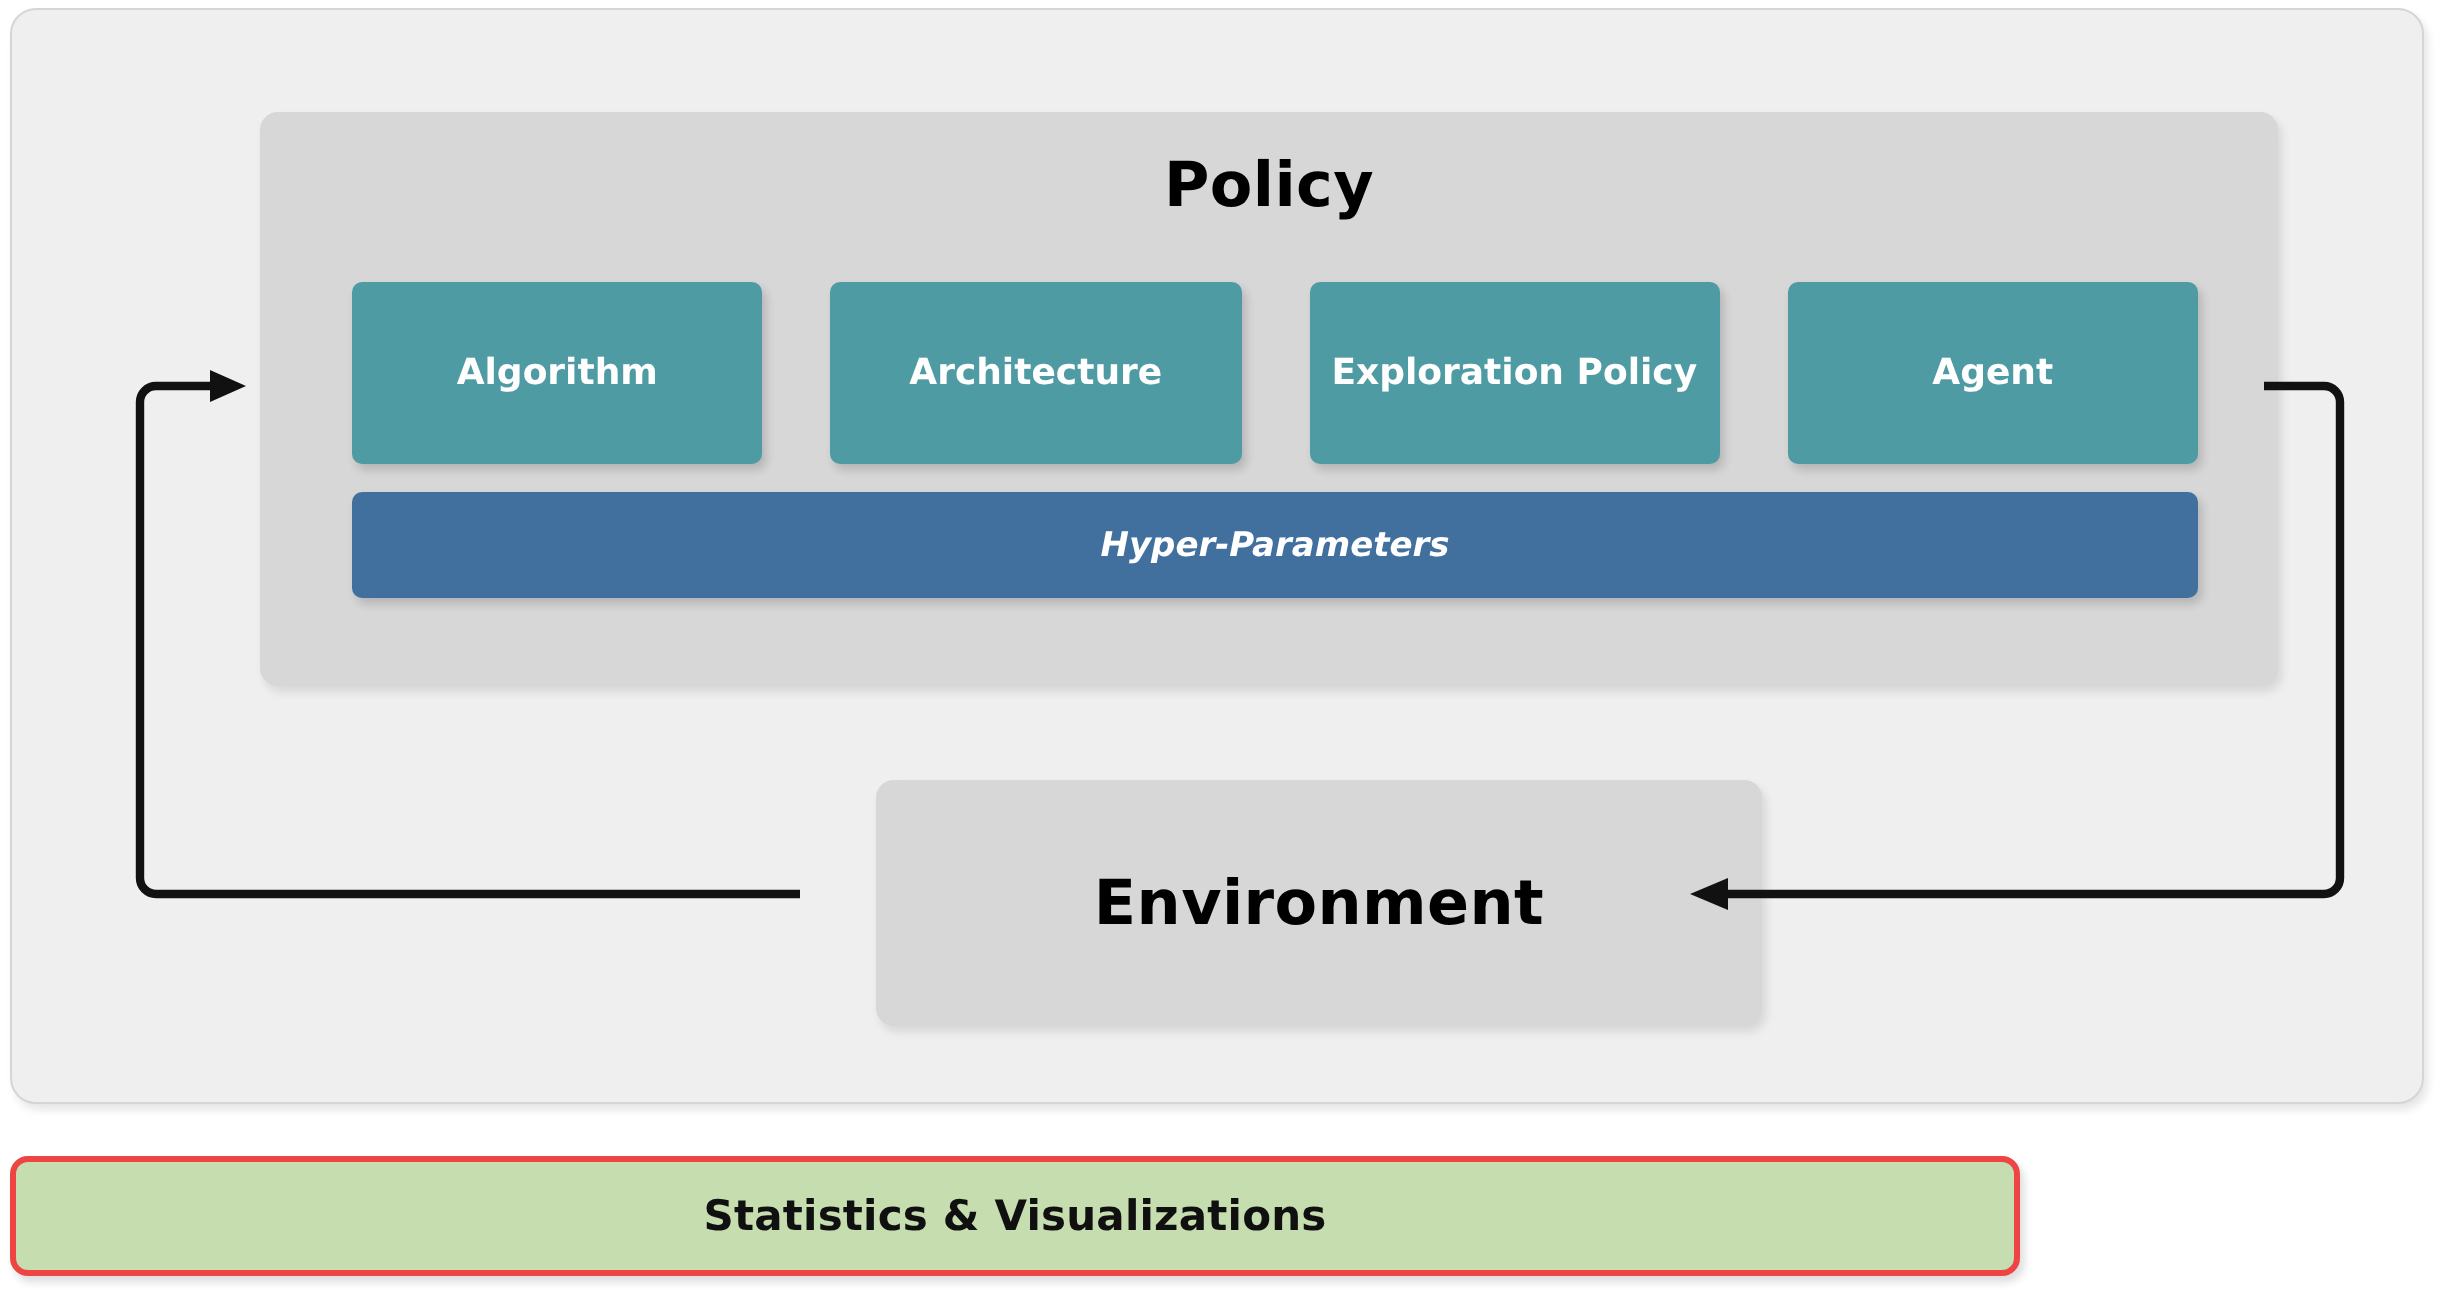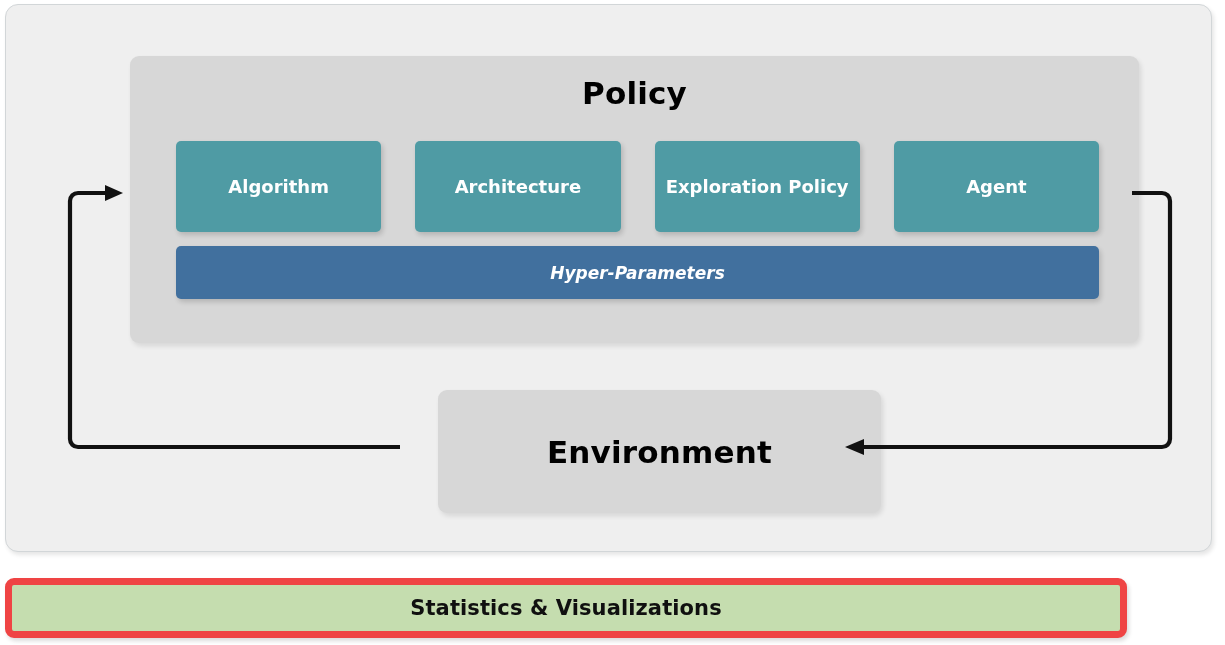--- a/index.html
+++ b/index.html
@@ -139,24 +139,24 @@
     width: 1225px;
     height: 645px;
     pointer-events: none;
   }
 
   
   .stats-bar {
     position: absolute;
     left: 5px;
     top: 578px;
-    width: 1122px;
+    width: 1005px;
     height: 60px;
     background: #c5ddaf;
-    border: 7px solid #ef4444;
+    border: 3px solid #ef4444;
     border-radius: 9px;
     display: flex;
     align-items: center;
     justify-content: center;
     box-shadow: 2px 3px 4px rgba(0,0,0,0.14);
     box-sizing: border-box;
   }
 
   .stats-label {
     font-size: 21px;

